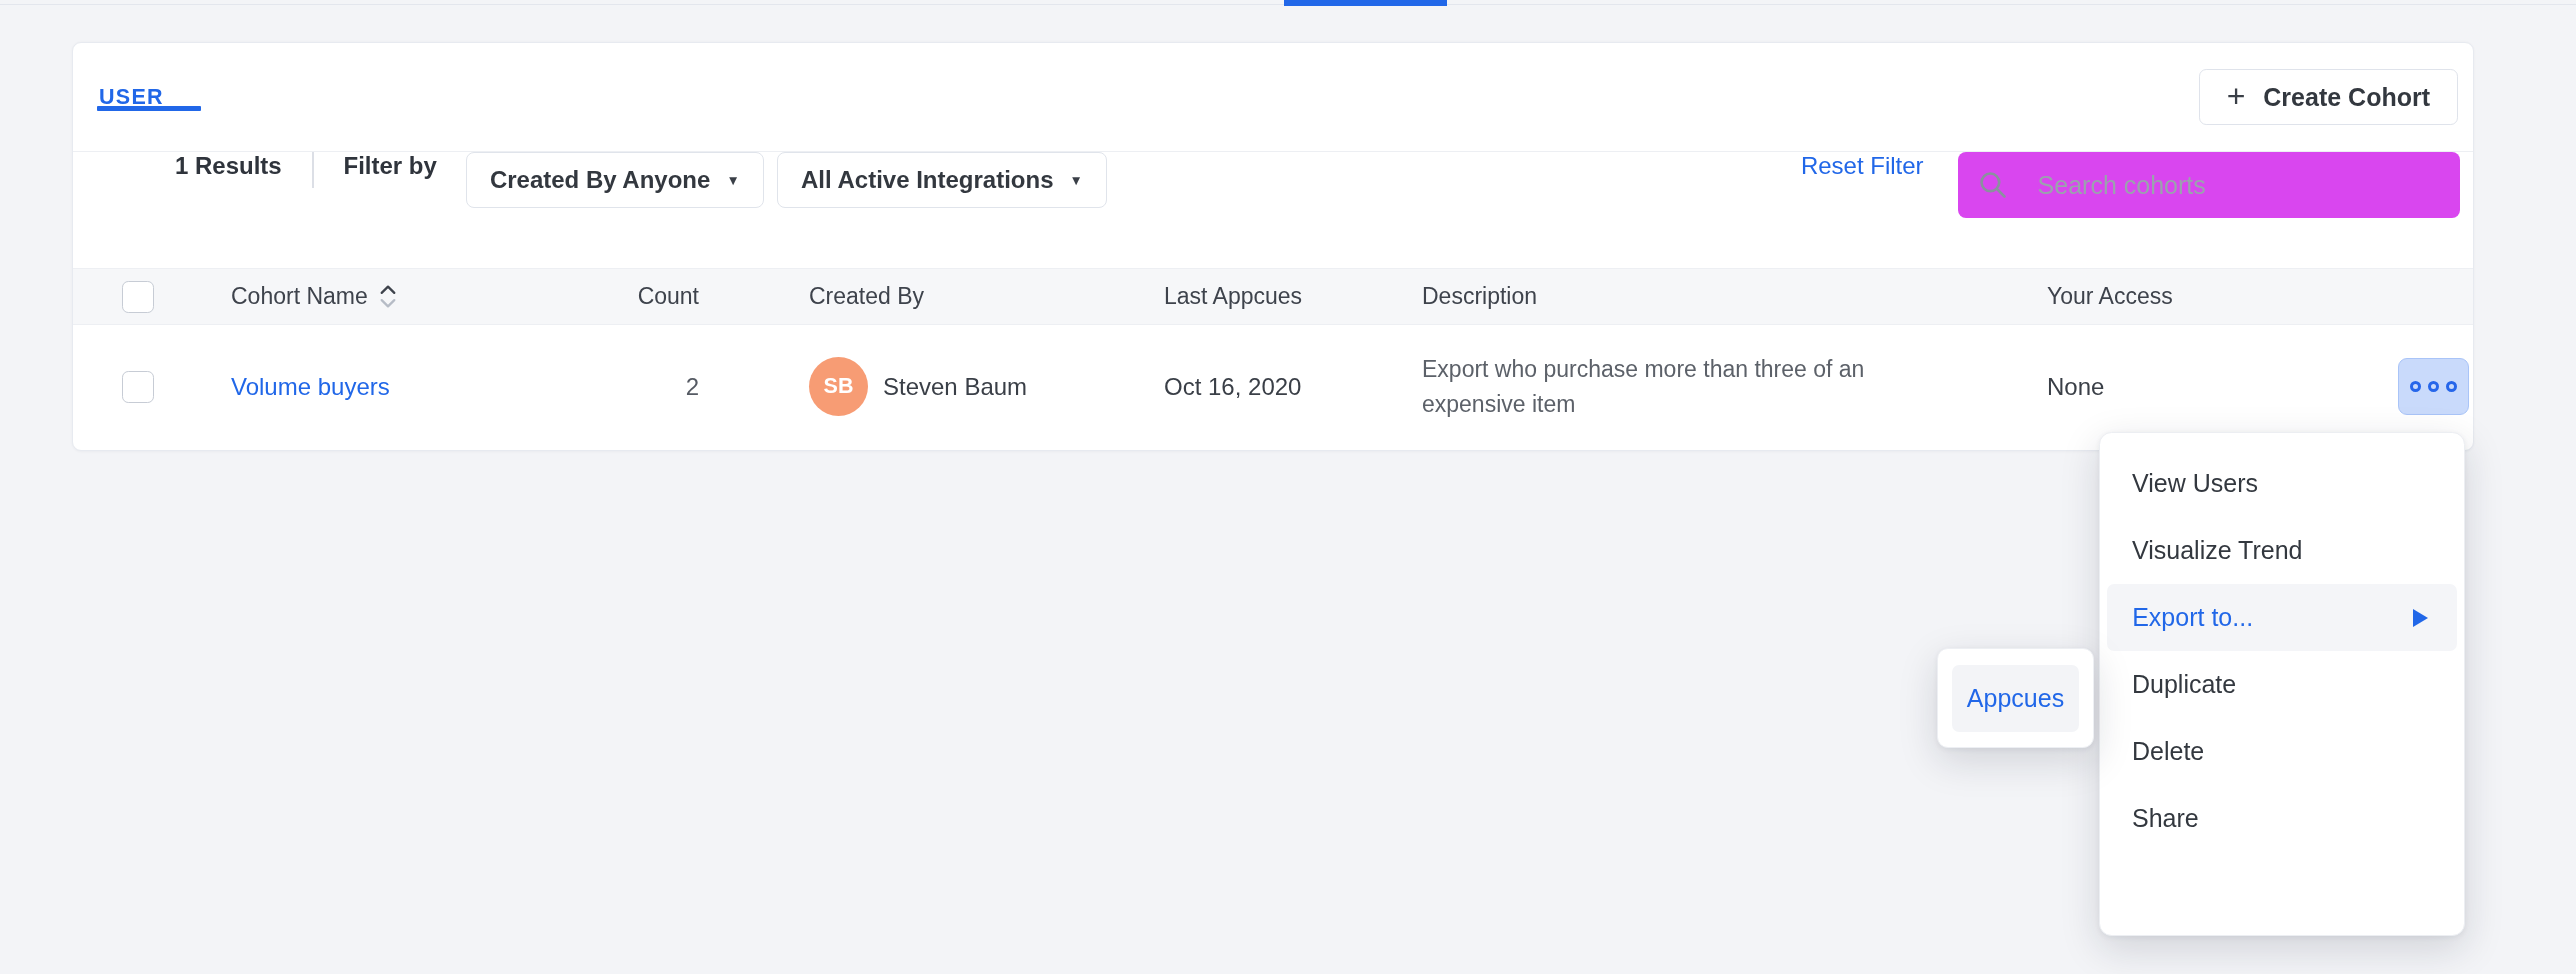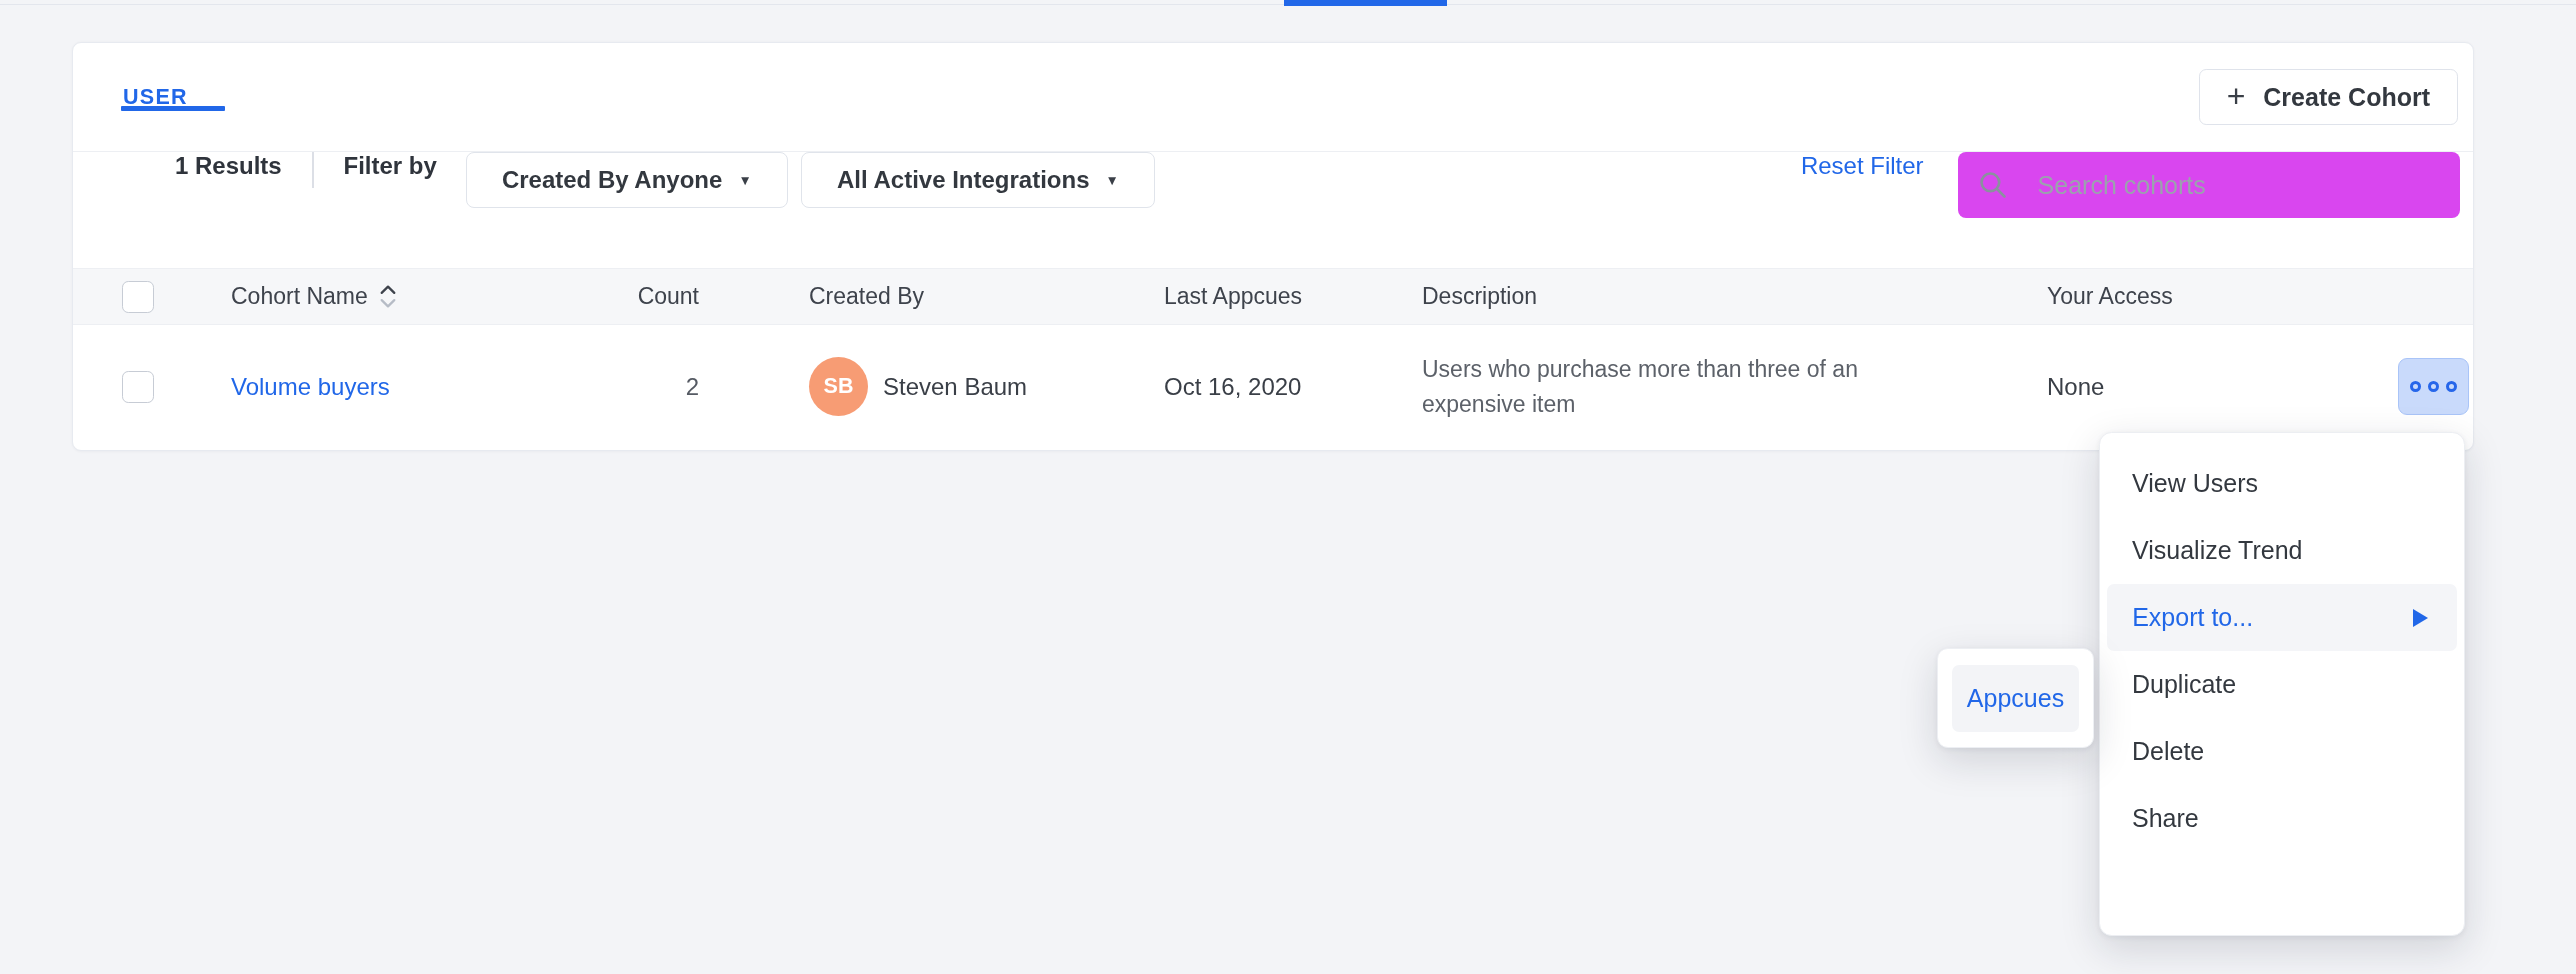--- a/index.html
+++ b/index.html
@@ -16,37 +16,37 @@
 
   
   .card {
     position:absolute; left:72px; top:42px; width:2402px; height:409px;
     background:#FFFFFF; border:1.8px solid #E7EAF0; border-radius:9px;
     box-shadow:0 0.9px 2.7px rgba(20,25,40,0.04);
   }
 
   
   .tabrow { position:relative; height:109px; border-bottom:1.8px solid #EDEFF3; display:flex; align-items:center; }
-  .user-tab { position:relative; margin-left:50px; font-size:21.5px; font-weight:700; letter-spacing:1.3px; color:#2167E8; }
+  .user-tab { position:relative; margin-left:26px; font-size:21.5px; font-weight:700; letter-spacing:1.3px; color:#2167E8; }
   .tab-underline { position:absolute; left:-1.8px; bottom:-1.8px; width:104px; height:5.4px; background:#2167E8; border-radius:0.9px; }
   .create-btn {
     position:absolute; right:15px; top:26px; height:56px; padding:0 27px;
     display:flex; align-items:center; gap:18px;
     background:#fff; border:1.8px solid #DFE3EB; border-radius:7.2px;
     font-size:25px; font-weight:600; color:#33383F; cursor:pointer;
   }
   .plus-glyph { font-size:32px; font-weight:400; color:#3A3F47; line-height:1; margin-top:-2.7px; }
 
   
   .filterrow { height:116px; display:flex; align-items:flex-start; padding:0 13.4px 0 102px; }
   .results-count { font-size:24px; font-weight:700; color:#2F343C; }
   .vdivider { width:1.8px; height:36px; background:#DCDFE6; margin:0 30px; }
   .filterby-label { font-size:24px; font-weight:700; color:#2F343C; margin-right:29px; }
   .dd {
-    height:56px; padding:0 35px; margin-right:13.4px;
+    height:56px; padding:0 23px; margin-right:13.4px;
     display:flex; align-items:center; gap:16px;
     background:#fff; border:1.8px solid #E0E4EB; border-radius:8px;
     font-size:24px; font-weight:700; color:#33383F; cursor:pointer;
   }
   .caret-down { font-size:13.4px; color:#3A3F47; }
   .filter-spacer { flex:1; }
   .reset-link { font-size:24px; color:#2167E8; margin-right:34px; cursor:pointer; }
   .searchbox {
     width:502px; height:66px; background:#d946ef; border-radius:8px;
     display:flex; align-items:center; padding:0 20px; gap:30px;
@@ -189,21 +189,21 @@
     </div>
     <div class="c3 count-val">2</div>
     <div class="c4">
       <div class="created-cell">
         <div class="avatar">SB</div>
         <span class="cell-dark">Steven Baum</span>
       </div>
     </div>
     <div class="c5 cell-dark">Oct 16, 2020</div>
     <div class="c6">
-      <div class="desc-cell">Users who purchase more than three of an expensive item</div>
+      <div class="desc-cell">Export who purchase more than three of an expensive item</div>
     </div>
     <div class="c7 cell-dark">None</div>
     <div class="c8">
       <div class="dots-btn">
         <span class="dot-ring"></span>
         <span class="dot-ring"></span>
         <span class="dot-ring"></span>
       </div>
     </div>
   </div>

